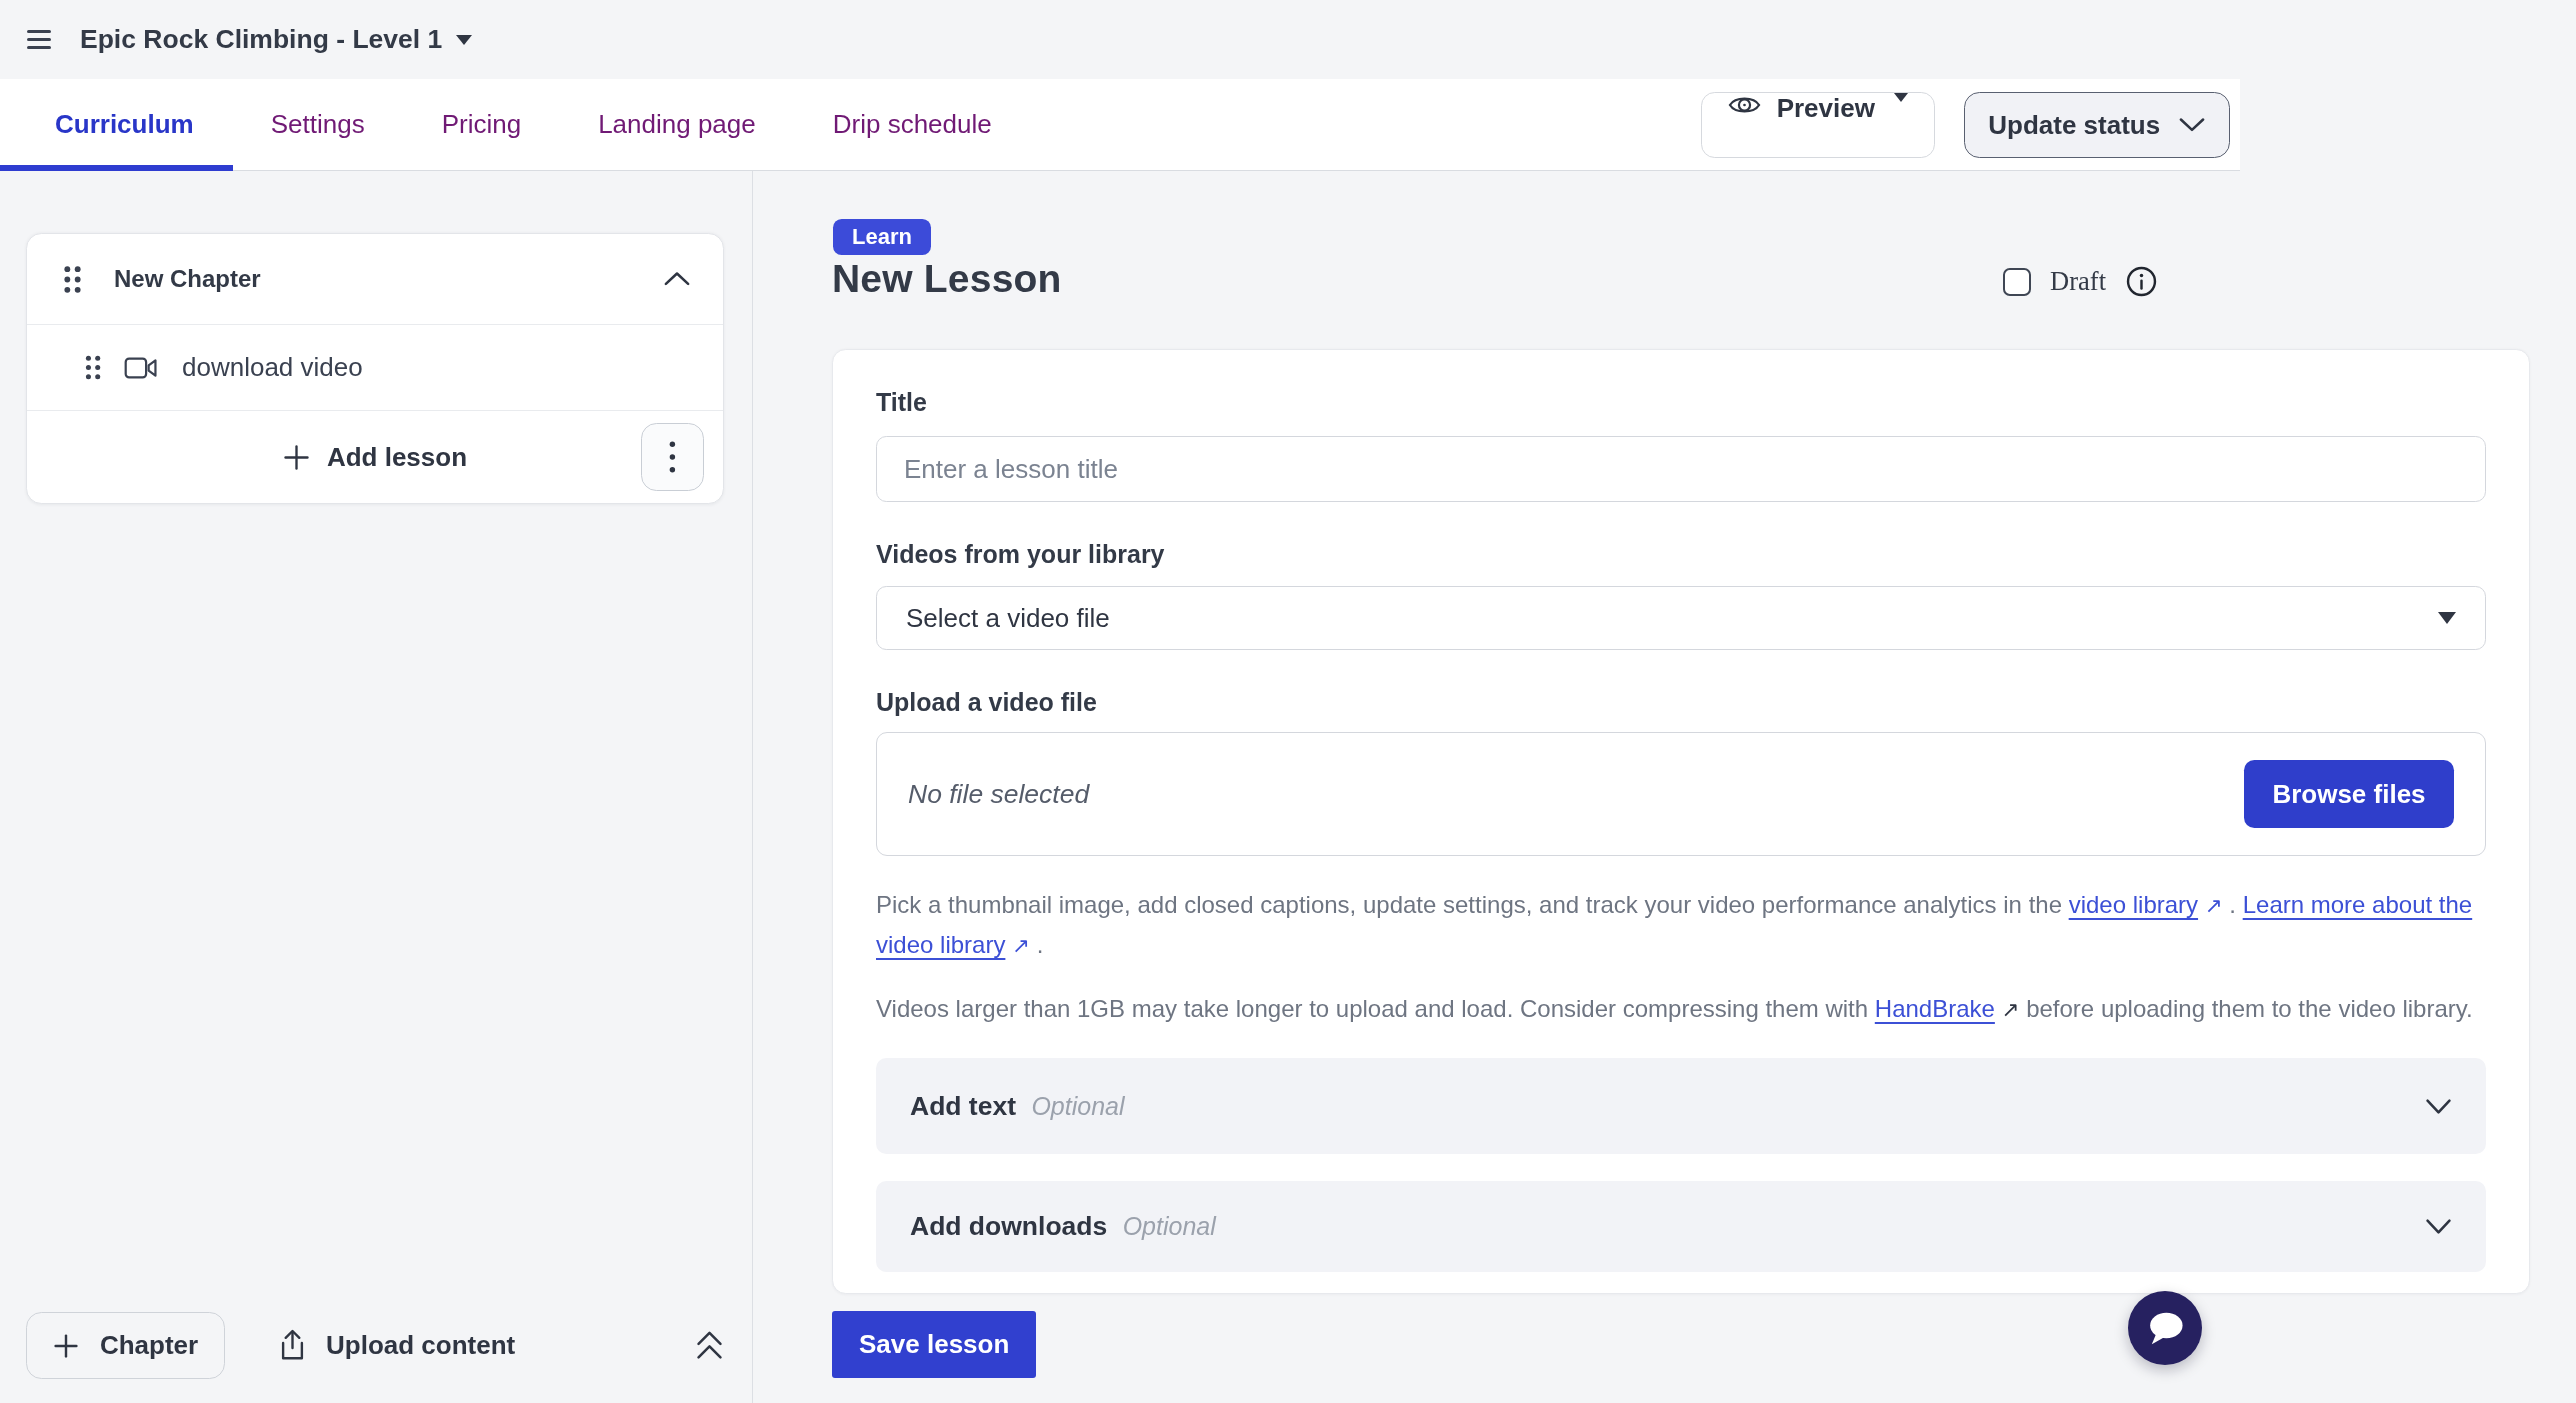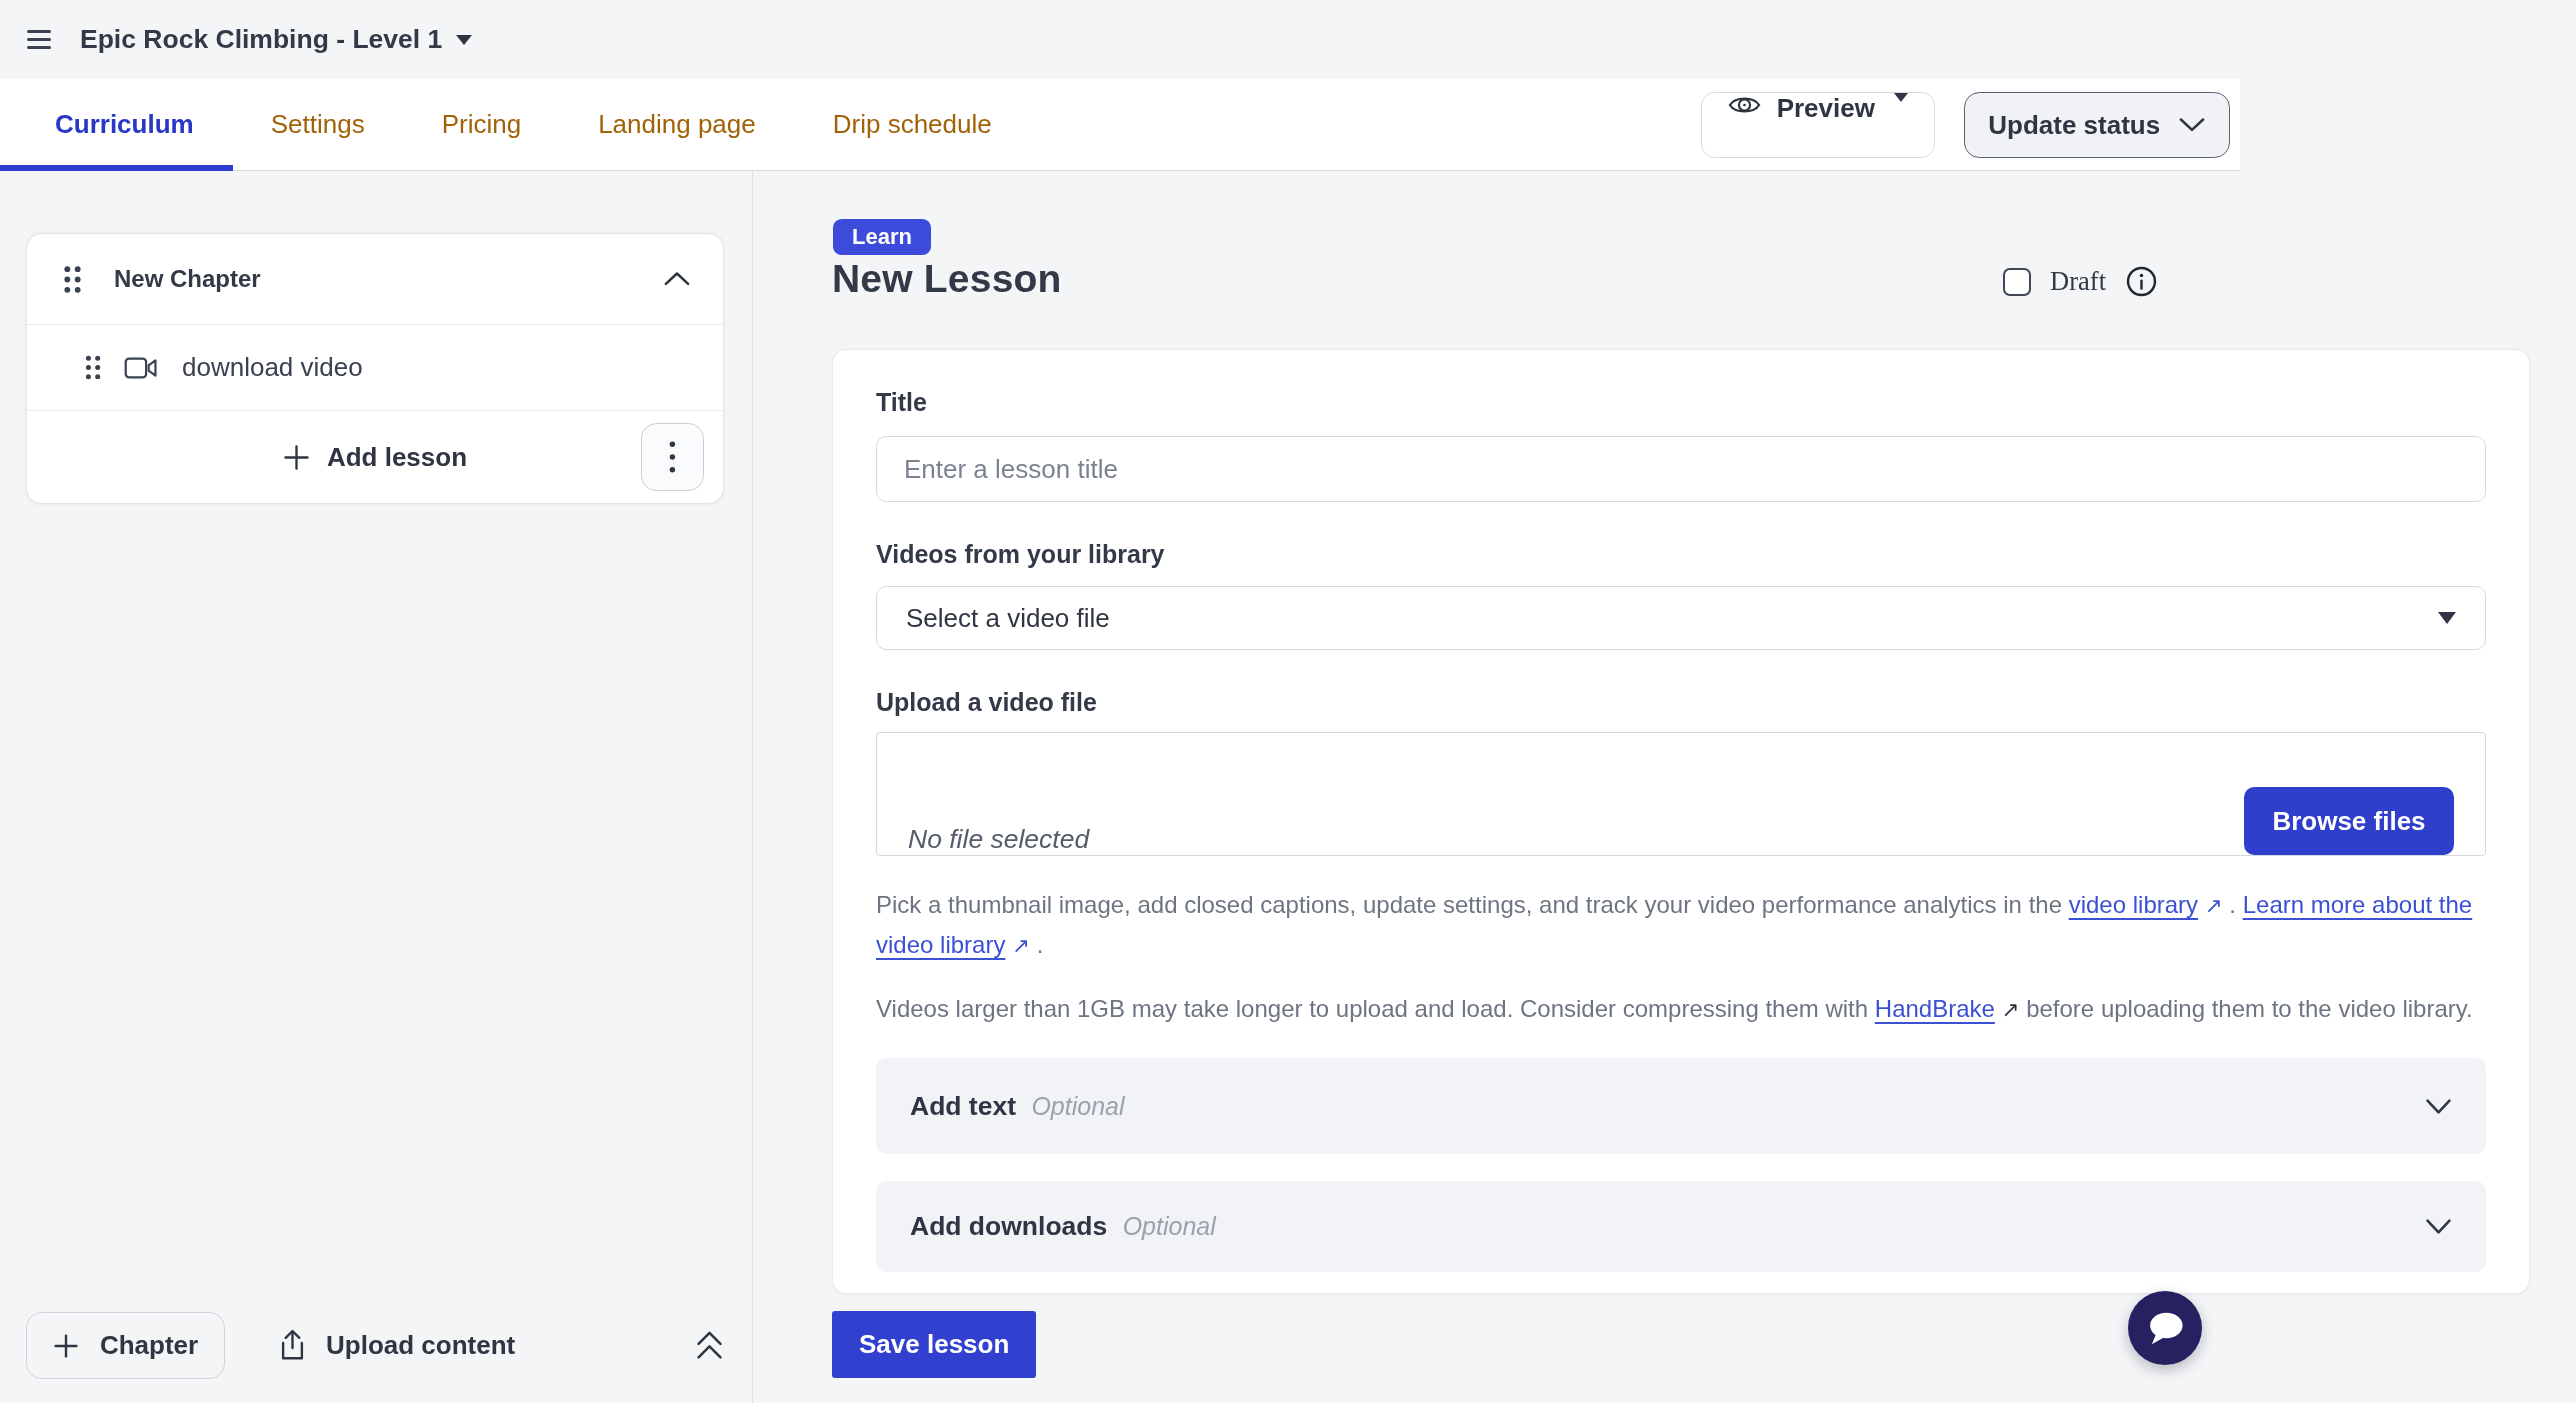--- a/index.html
+++ b/index.html
@@ -15,21 +15,21 @@
   .topbar { height:79px; background:#f4f5f7; display:flex; align-items:center; padding-left:27px; }
   .hamburger { width:24px; height:19px; display:flex; flex-direction:column; justify-content:space-between; cursor:pointer; }
   .hamburger span { display:block; height:2.6px; background:#3a4150; border-radius:1.7px; }
   .course-switcher { display:flex; align-items:center; margin-left:29px; cursor:pointer; }
   .course-title { font-size:26.5px; font-weight:600; color:#333a47; }
   .caret-down { width:0; height:0; border-left:8.6px solid transparent; border-right:8.6px solid transparent; border-top:10.3px solid #2f3542; margin-left:13.7px; }
 
   
   .tabbar { position:relative; height:92px; background:#ffffff; border-bottom:1.7px solid #d9dce1; display:flex; align-items:center; }
   .tabs { display:flex; gap:77px; padding-left:55px; }
-  .tab { font-size:26px; font-weight:500; color:#a16207; cursor:pointer; white-space:nowrap; }
+  .tab { font-size:26px; font-weight:500; color:#701a75; cursor:pointer; white-space:nowrap; }
   .tab.active { color:#2936c8; font-weight:600; }
   .active-underline { position:absolute; left:0; bottom:-1.7px; width:233px; height:6.8px; background:#2e3cd0; }
   .tab-actions { position:absolute; right:10.3px; top:13px; display:flex; gap:29px; }
   .btn-preview { height:66px; background:#fff; border:1.7px solid #d6d9de; border-radius:13.7px; display:flex; align-items:flex-start; gap:15.4px; padding:0 26px; font-size:26px; font-weight:600; color:#2f3542; cursor:pointer; }
   .btn-preview .caret-down { margin-left:3.4px; border-left-width:7.7px; border-right-width:7.7px; border-top-width:9.4px; }
   .btn-update { height:66px; width:266px; background:#f1f2f6; border:1.7px solid #596070; border-radius:15.4px; display:flex; align-items:center; justify-content:center; gap:19px; font-size:26px; font-weight:600; color:#2f3542; cursor:pointer; }
 
   
   .layout { display:flex; height:1232px; }
   .sidebar { position:relative; width:753px; background:#f4f5f7; border-right:1.7px solid #dcdfe4; flex:none; }
@@ -62,21 +62,21 @@
   .draft-label { font-size:26.5px; color:#333a47; }
 
   
   .card { position:absolute; left:79px; top:178px; width:1698px; height:945px; background:#fff; border:0.9px solid #e7e9ed; border-radius:13.7px; padding:38px 43px; overflow:hidden; box-shadow:0 0.9px 2.6px rgba(25,29,45,.04); }
   .form-label { font-size:25px; font-weight:700; color:#333a47; }
   .mt-group { margin-top:38px; }
   .text-input { display:block; width:100%; height:66px; margin-top:19px; border:1.7px solid #d4d7dd; border-radius:10.3px; padding:0 27px; font-size:26px; font-family:inherit; color:#333a47; background:#fff; outline:none; }
   .text-input::placeholder { color:#7b8391; }
   .select-box { margin-top:17px; height:64px; border:1.7px solid #d4d7dd; border-radius:10.3px; display:flex; align-items:center; justify-content:space-between; padding:0 29px; font-size:26px; color:#2f3542; cursor:pointer; background:#fff; }
   .select-caret { width:0; height:0; border-left:9.4px solid transparent; border-right:9.4px solid transparent; border-top:12px solid #2f3542; }
-  .upload-box { margin-top:15.4px; height:124px; border:1.7px solid #d4d7dd; border-radius:4px; display:flex; align-items:flex-end; justify-content:space-between; padding:0 31px; }
+  .upload-box { margin-top:15.4px; height:124px; border:1.7px solid #d4d7dd; border-radius:11px; display:flex; align-items:center; justify-content:space-between; padding:0 31px; }
   .no-file { font-style:italic; font-size:26.5px; color:#555c6a; }
   .browse-btn { width:210px; height:68px; background:#2f3ecb; color:#fff; border:none; border-radius:10.3px; font-size:26px; font-weight:700; font-family:inherit; display:flex; align-items:center; justify-content:center; cursor:pointer; }
   .help-text { margin-top:29px; font-size:24px; line-height:39px; color:#6e7582; max-width:1617px; }
   .help-text.second { margin-top:24px; }
   .link { color:#3c50d6; text-decoration:underline; text-underline-offset:5.1px; cursor:pointer; }
   .ext-arrow { font-family:"DejaVu Sans",sans-serif; font-size:21.4px; color:#3c50d6; text-decoration:none; }
   .ext-arrow.dark { color:#2f3542; }
   .collapse-section { margin-top:29px; height:96px; background:#f2f3f7; border-radius:10.3px; display:flex; align-items:center; padding:0 34px; cursor:pointer; }
   .collapse-section.second { margin-top:27px; height:91px; }
   .section-title { font-size:26.5px; font-weight:600; color:#2f3542; }

